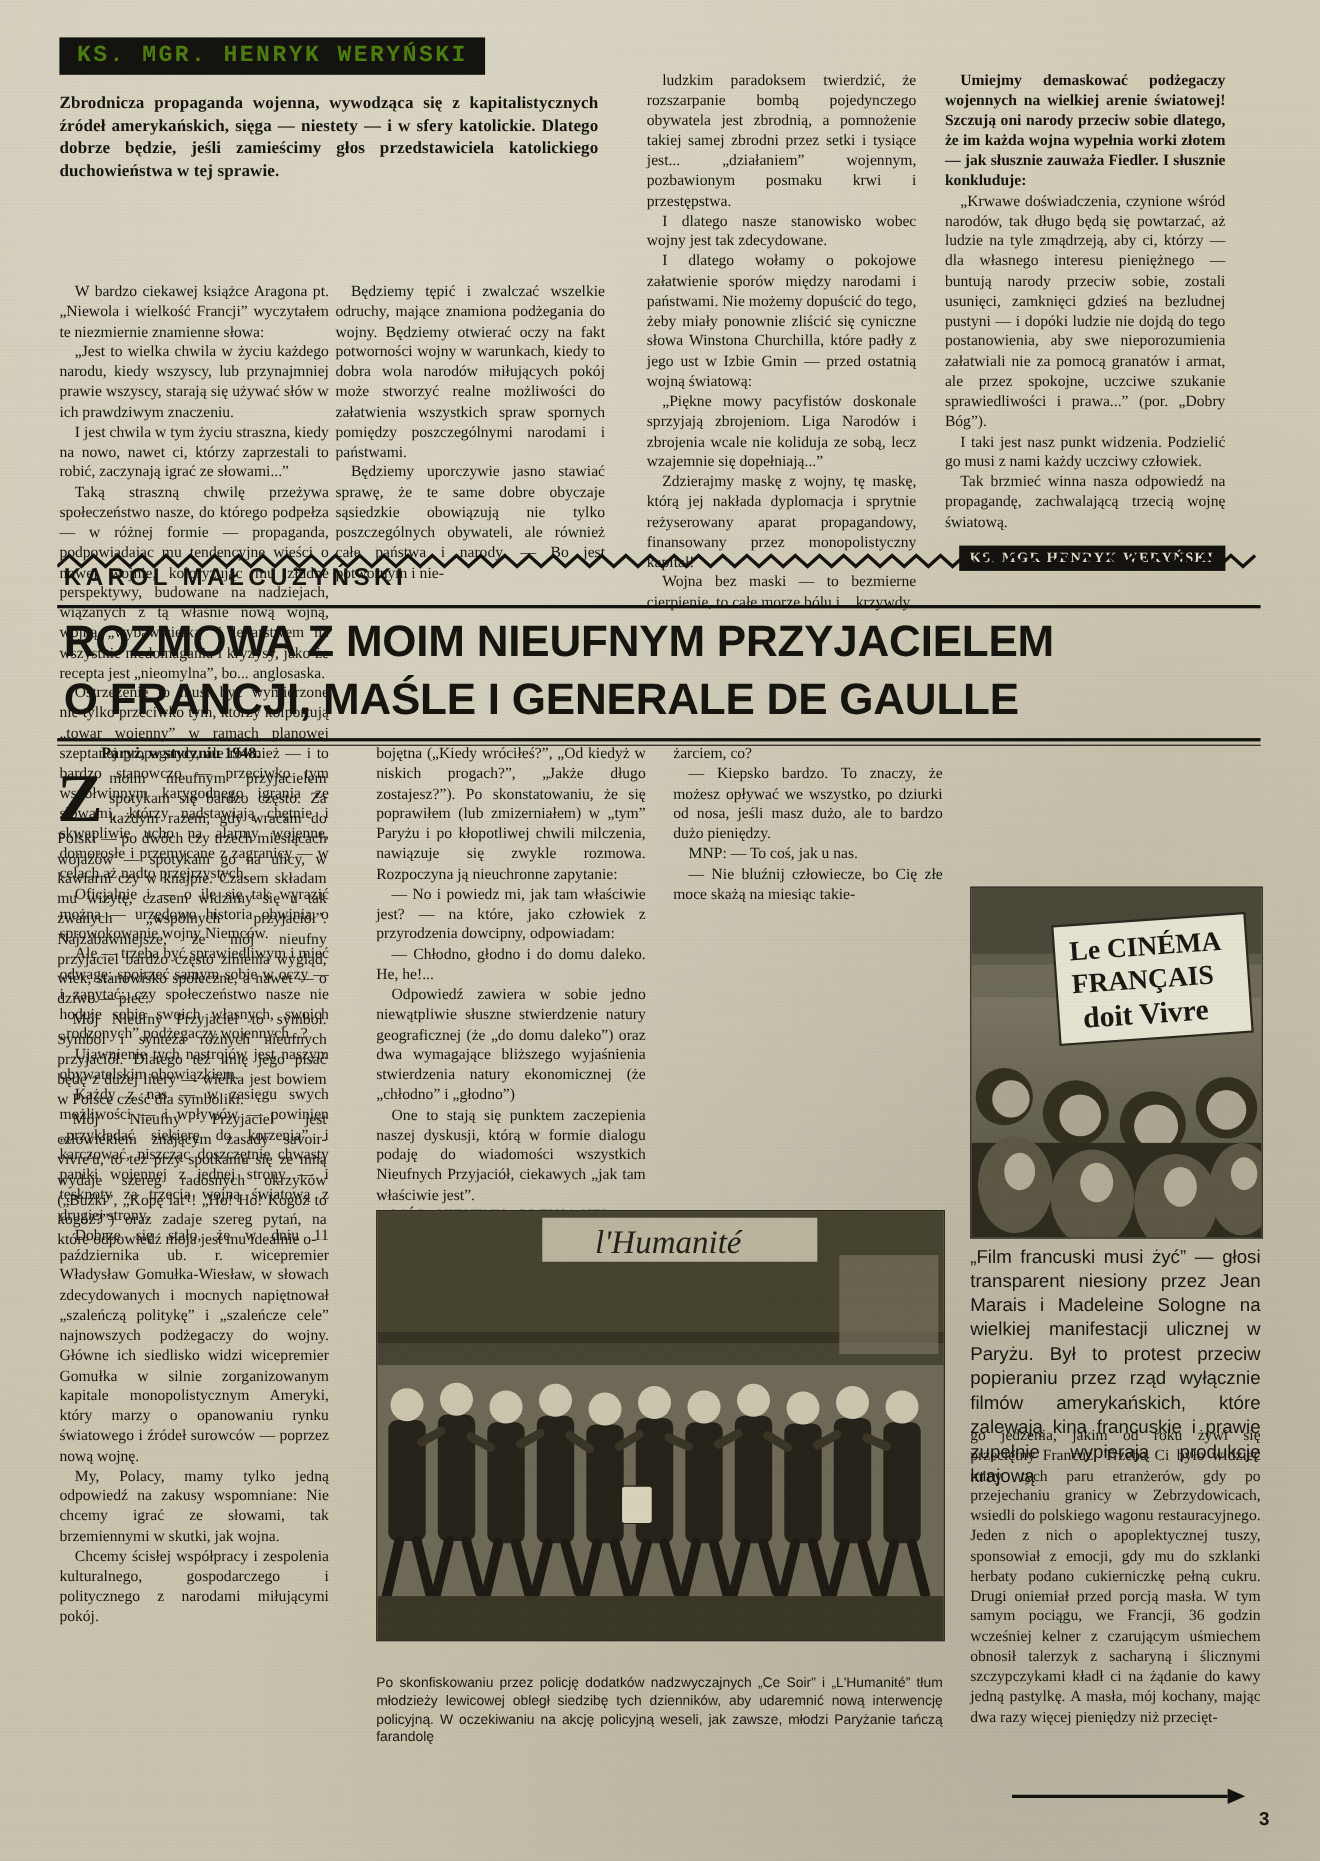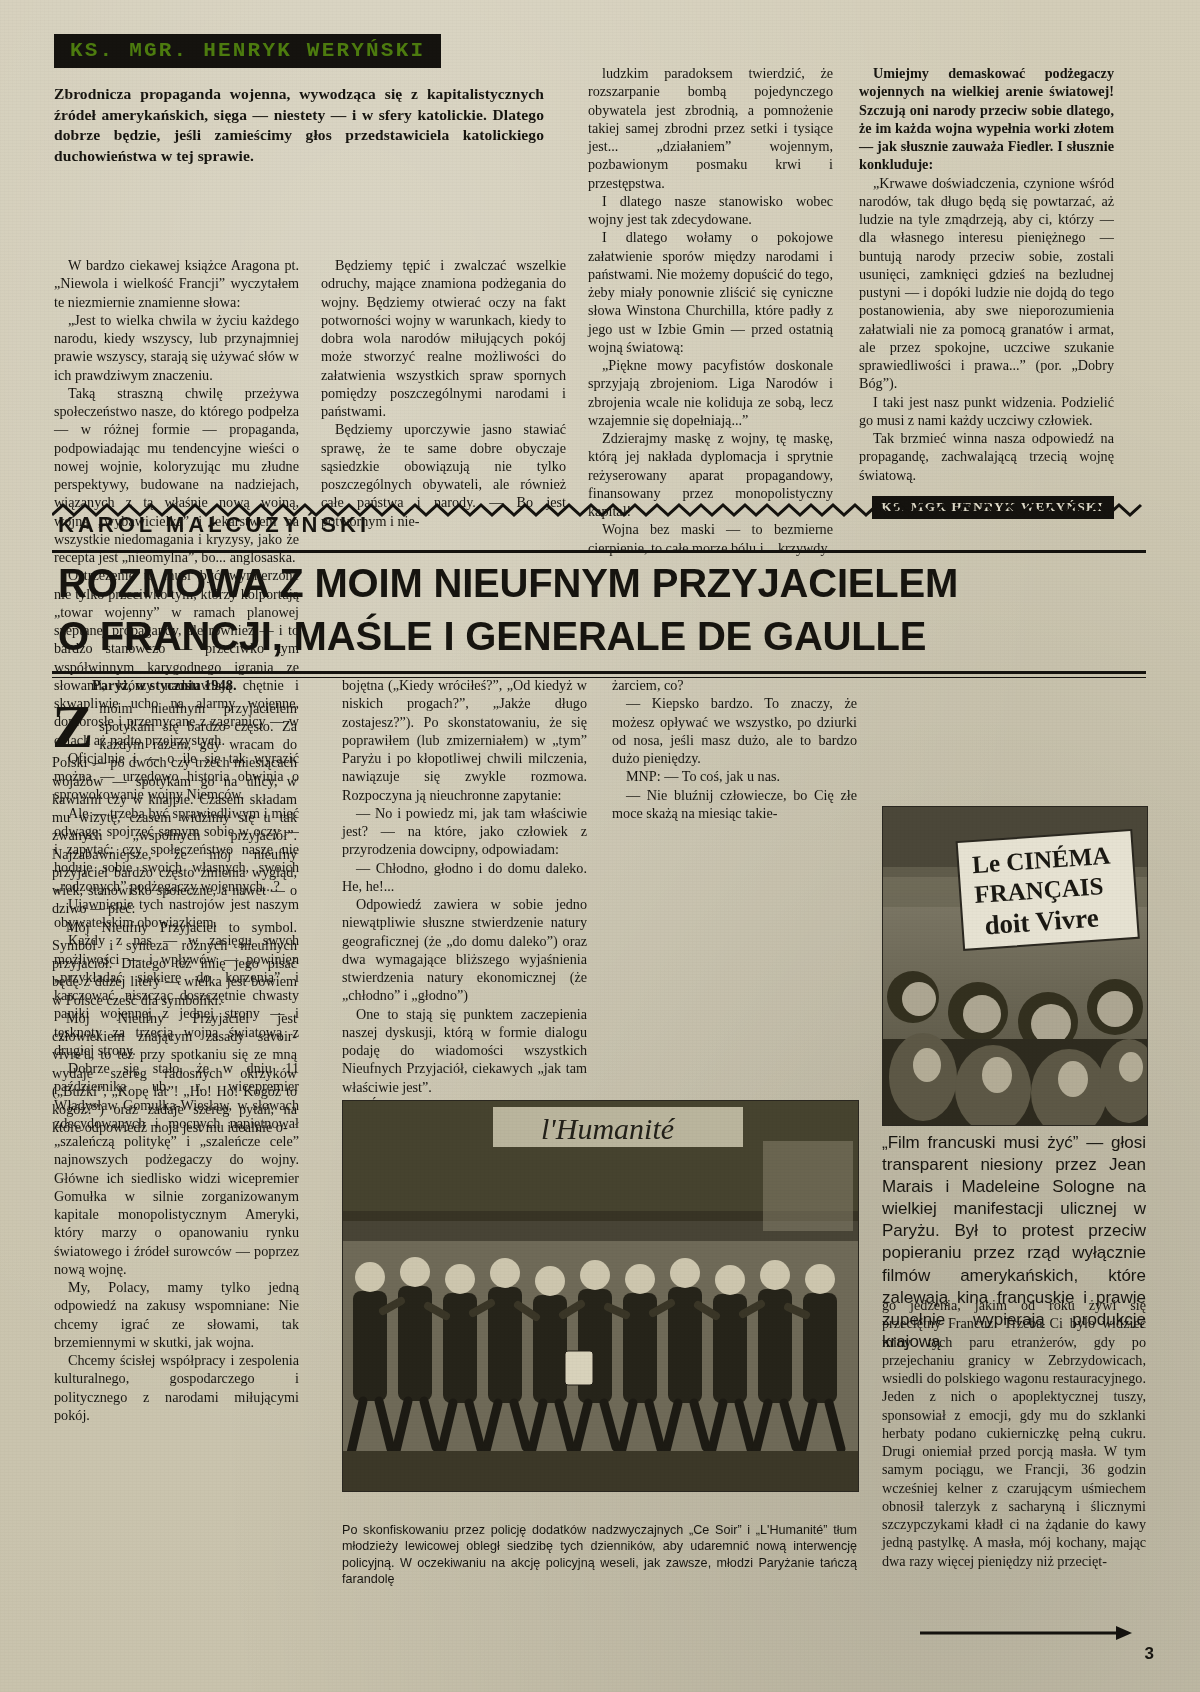--- a/index.html
+++ b/index.html
@@ -55,21 +55,21 @@
     font-weight:bold;
     font-size:15.5px;
     line-height:1.33;
     margin-top:16px;
     text-align:justify;
     letter-spacing:.1px;
   }
   .a1cols{position:absolute;top:222px;left:0;width:1090px;}
   .col{float:left;font-size:14.2px;line-height:1.285;text-align:justify;}
   .col p{margin:0;text-indent:14px;}
-  .c1{width:245px;margin-right:22px;}
+  .c1{width:245px;margin-right:6px;}
   .c2{width:245px;margin-right:22px;}
   .c3{width:245px;margin-right:22px;}
   .c4{width:265px;}
   .sign{
     display:inline-block;background:#15130f;color:#dedac8;
     font-weight:bold;font-size:13px;letter-spacing:1.4px;
     padding:3px 10px 4px 10px;margin-top:12px;
   }
   .a1-top-right{font-size:14.2px;line-height:1.285;text-align:justify;}
 
@@ -147,20 +147,21 @@
 
     <div class="byline-bar">KS. MGR. HENRYK WERYŃSKI</div>
 
 
     <div class="lead">Zbrodnicza propaganda wojenna, wywodząca się z kapitalistycznych źródeł amerykańskich, sięga — niestety — i w sfery katolickie. Dlatego dobrze będzie, jeśli zamieścimy głos przedstawiciela katolickiego duchowieństwa w tej sprawie.</div>
 
     <div class="a1cols">
       <div class="col c1">
         <p>W bardzo ciekawej książce Aragona pt. „Niewola i wielkość Francji” wyczytałem te niezmiernie znamienne słowa:</p>
         <p>„Jest to wielka chwila w życiu każdego narodu, kiedy wszyscy, lub przynajmniej prawie wszyscy, starają się używać słów w ich prawdziwym znaczeniu.</p>
+        <p>I jest chwila w tym życiu straszna, kiedy na nowo, nawet ci, którzy zaprzestali to robić, zaczynają igrać ze słowami...”</p>
         <p>Taką straszną chwilę przeżywa społeczeństwo nasze, do którego podpełza — w różnej formie — propaganda, podpowiadając mu tendencyjne wieści o nowej wojnie, koloryzując mu złudne perspektywy, budowane na nadziejach, wiązanych z tą właśnie nową wojną, wojną „wybawicielką” i lekarstwem na wszystkie niedomagania i kryzysy, jako że recepta jest „nieomylna”, bo... anglosaska.</p>
         <p>Ostrzeżenie to musi być wymierzone nie tylko przeciwko tym, którzy kolportują „towar wojenny” w ramach planowej szeptanej propagandy, ale również — i to bardzo stanowczo — przeciwko tym współwinnym karygodnego igrania ze słowami, którzy nadstawiają chętnie i skwapliwie ucho na alarmy wojenne, domorosłe i przemycane z zagranicy — w celach aż nadto przejrzystych.</p>
         <p>Oficjalnie i — o ile się tak wyrazić można — urzędowo historia obwinia o sprowokowanie wojny Niemców.</p>
         <p>Ale — trzeba być sprawiedliwym i mieć odwagę: spojrzeć samym sobie w oczy — i zapytać: czy społeczeństwo nasze nie hoduje sobie swoich własnych, swoich „rodzonych” podżegaczy wojennych...?</p>
         <p>Ujawnienie tych nastrojów jest naszym obywatelskim obowiązkiem.</p>
         <p>Każdy z nas — w zasięgu swych możliwości — i wpływów — powinien „przykładać siekierę do korzenia” i karczować, niszcząc doszczętnie chwasty paniki wojennej z jednej strony — i tęsknoty za trzecią wojną światową z drugiej strony.</p>
         <p>Dobrze się stało, że w dniu 11 października ub. r. wicepremier Władysław Gomułka-Wiesław, w słowach zdecydowanych i mocnych napiętnował „szaleńczą politykę” i „szaleńcze cele” najnowszych podżegaczy do wojny. Główne ich siedlisko widzi wicepremier Gomułka w silnie zorganizowanym kapitale monopolistycznym Ameryki, który marzy o opanowaniu rynku światowego i źródeł surowców — poprzez nową wojnę.</p>
         <p>My, Polacy, mamy tylko jedną odpowiedź na zakusy wspomniane: Nie chcemy igrać ze słowami, tak brzemiennymi w skutki, jak wojna.</p>
         <p>Chcemy ścisłej współpracy i zespolenia kulturalnego, gospodarczego i politycznego z narodami miłującymi pokój.</p>
       </div>

